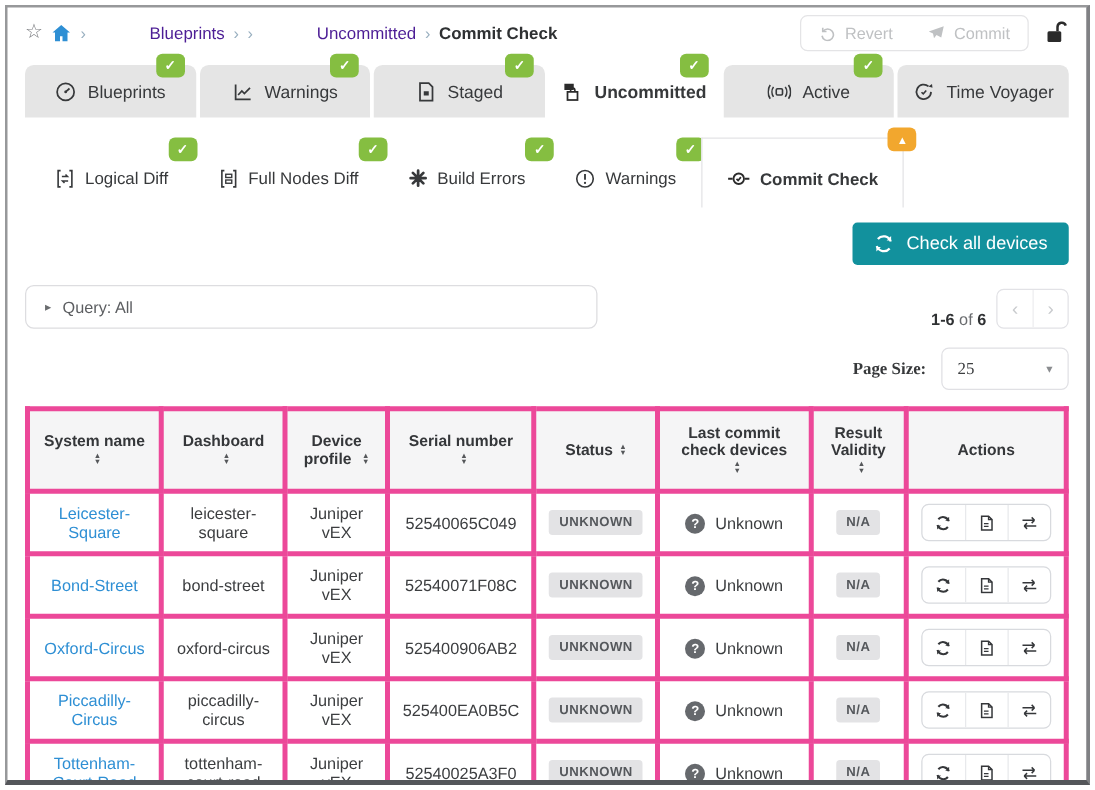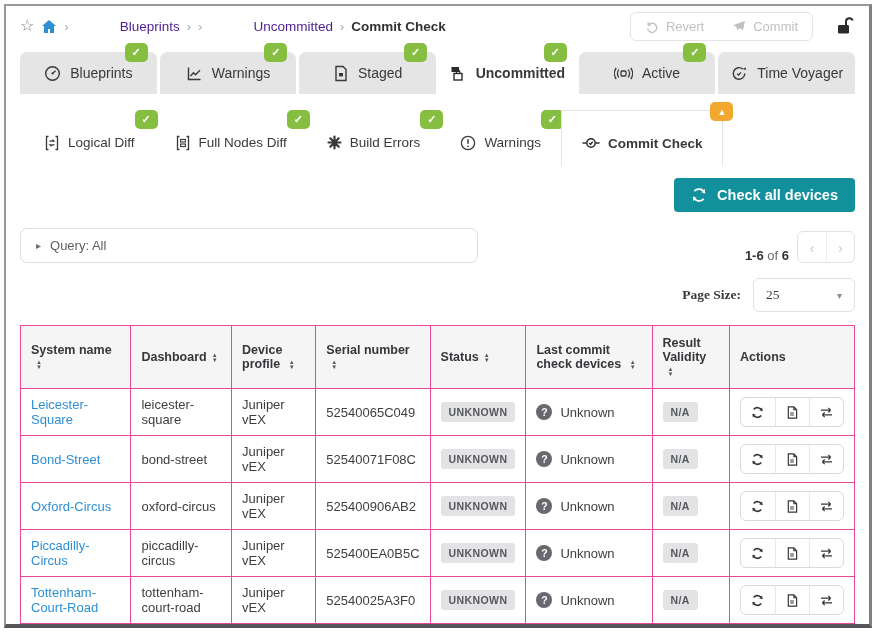--- a/index.html
+++ b/index.html
@@ -8,21 +8,21 @@
            border:2px solid #97989a; border-bottom:4px solid #54565a; border-right:3px solid #808184;
            background:#fff; overflow:hidden; padding:0 14px; }
 
   
   .crumbbar { display:flex; align-items:center; height:38px; padding-top:2px; }
   .crumbs { display:flex; align-items:center; gap:7px; flex:1; font-size:13.5px; }
   .star { color:#7b7d80; font-size:16px; line-height:1; }
   .crumb-link { color:#4c1d95; text-decoration:none;margin-left:44px; }
   .crumb-sep { color:#9ab0c0; font-size:13px; }
   .crumb-current { color:#2f3133; font-weight:bold; }
-  .topbtns { display:flex; align-items:center; gap:20px; }
+  .topbtns { display:flex; align-items:center; gap:10px; }
   .btn-group-disabled { display:flex; border:1px solid #e4e4e6; border-radius:6px; background:#fff; }
   .dbtn { display:flex; align-items:center; gap:7px; padding:6px 14px; font-size:13px; color:#bfc1c3; }
   .lockwrap { display:flex; align-items:center; }
 
   
   .tabs { display:flex; gap:3px; margin-top:8px; height:42px; }
   .tab { flex:1; position:relative; display:flex; align-items:center; justify-content:center; gap:9px;
          background:#e5e5e5; border-radius:7px 7px 0 0; font-size:14px; color:#37393b; cursor:pointer; }
   .tab.active { background:#fff; font-weight:bold; }
   .badge { position:absolute; top:-9px; right:9px; width:23px; height:19px; border-radius:5px;
@@ -34,21 +34,21 @@
   .subtabs { display:flex; margin-top:16px; padding-left:4px; }
   .subtab { position:relative; display:flex; align-items:center; gap:8px; padding:24px 20px 15px;
             font-size:13.5px; color:#37393b; cursor:pointer; }
   .subtab .badge { top:0; right:-3px; }
   .subtab.active { border:1px solid #e4e4e6; border-bottom:none; background:#fff; font-weight:bold; }
   .subtab.active .badge { top:-9px; right:-11px; }
 
   
   .checkall-row { display:flex; justify-content:flex-end; margin-top:12px; }
   .btn-teal { display:inline-flex; align-items:center; gap:10px; background:#12919d; color:#fff;
-              border:none; border-radius:4px; padding:9px 17px; font-size:14.5px; font-weight:bold;
+              border:none; border-radius:4px; padding:9px 17px; font-size:14.5px; font-weight:normal;
               font-family:inherit; cursor:pointer; }
 
   
   .query-row { display:flex; justify-content:space-between; align-items:flex-start; margin-top:16px; }
   .query-box { width:458px; height:35px; border:1px solid #dddde0; border-radius:7px;
                display:flex; align-items:center; gap:9px; padding:0 15px; font-size:13px; color:#5c5e61; }
   .query-caret { color:#6a6c6f; font-size:10px; }
   .pager { display:flex; align-items:flex-end; gap:8px; padding-top:3px;margin-left:23px; }
   .pager-range { font-size:13px; color:#6a6c6f; }
   .pager-range b { color:#2f3133; }
@@ -59,21 +59,21 @@
 
   .pagesize-row { display:flex; justify-content:flex-end; align-items:center; gap:12px; margin-top:15px;font-family:Liberation Serif, serif; }
   .pagesize-label { font-size:13.5px; font-weight:bold; color:#37393b; }
   .select { width:102px; height:34px; border:1px solid #e0e0e4; border-radius:6px; background:#fff;
             display:flex; align-items:center; justify-content:space-between; padding:0 12px;
             font-size:13.5px; color:#3c3e40; cursor:pointer; }
   .select-caret { color:#8a8c8f; font-size:10px; }
 
   
   table { width:100%; border-collapse:collapse; margin-top:13px; font-size:13px; }
-  th, td { border:1px solid #ec4899; text-align:left; vertical-align:middle; }
+  th, td { border:4px solid #ec4899; text-align:center; vertical-align:middle; }
   th { background:#f5f5f6; color:#35373a; font-size:12.5px; font-weight:bold; padding:10px 10px; height:56px; }
   td { padding:8px 10px; color:#3c3e40; height:44px; background:#fff; }
   .sorticon { display:inline-flex; flex-direction:column; vertical-align:middle; margin-left:5px;
               font-size:6px; line-height:5px; color:#55575a; }
   .syslink { color:#2e8fd4; text-decoration:none; }
   .pill { display:inline-block; background:#e3e3e5; color:#55585c; border-radius:3px;
           padding:4px 8px; font-size:10.5px; font-weight:bold; letter-spacing:.4px; }
   .lastres { display:inline-flex; align-items:center; gap:8px; }
   .qmark { width:16px; height:16px; border-radius:50%; background:#66696d; color:#fff;
            font-size:10.5px; font-weight:bold; display:inline-flex; align-items:center; justify-content:center; }

